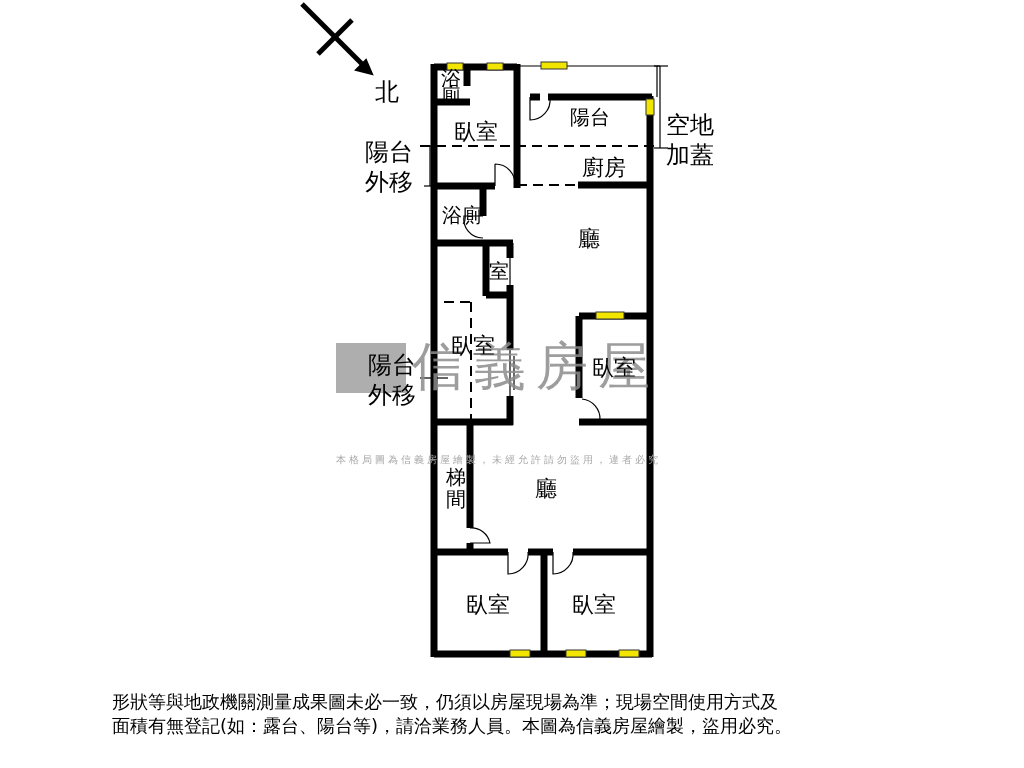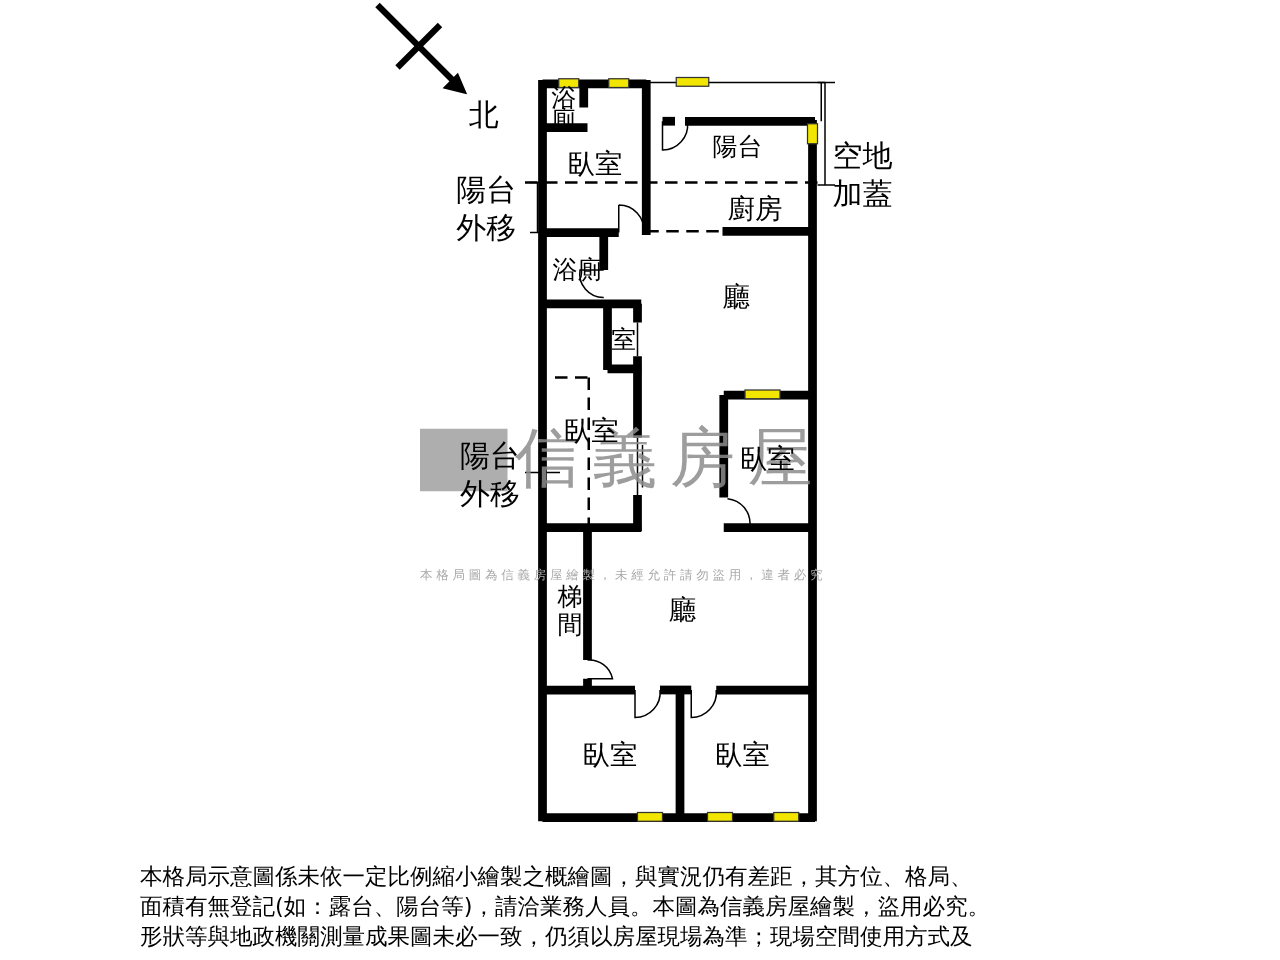--- a/index.html
+++ b/index.html
@@ -117,26 +117,25 @@
 
 <div class="lbl sm" style="left:441px;top:70px;width:18px;white-space:normal;line-height:17px;">浴廁</div>
 <div class="lbl med" style="left:454px;top:121px;">臥室</div>
 <div class="lbl med" style="left:582px;top:121px;margin-top:36px;">廚房</div>
 <div class="lbl sm" style="left:570px;top:71px;margin-top:36px;">陽台</div>
 <div class="lbl med" style="left:578px;top:228px;">廳</div>
 <div class="lbl sm" style="left:442px;top:205px;">浴廁</div>
 <div class="lbl sm" style="left:489px;top:261px;">室</div>
 <div class="lbl med" style="left:451px;top:335px;">臥室</div>
 <div class="lbl med" style="left:592px;top:357px;">臥室</div>
-<div class="lbl sm" style="left:446px;top:466px;width:18px;white-space:normal;line-height:22px;">梯間</div>
+<div class="lbl sm" style="left:446px;top:466px;width:18px;white-space:normal;line-height:22px;font-family:Liberation Serif, serif;">梯間</div>
 <div class="lbl med" style="left:535px;top:478px;">廳</div>
 <div class="lbl med" style="left:466px;top:594px;">臥室</div>
 <div class="lbl med" style="left:572px;top:594px;">臥室</div>
 
 <div class="lbl big" style="left:666px;top:78px;width:52px;white-space:normal;line-height:30px;margin-top:32px;">空地加蓋</div>
 <div class="lbl big" style="left:365px;top:137px;width:52px;white-space:normal;line-height:30px;">陽台外移</div>
 <div class="lbl big" style="left:368px;top:350px;width:52px;white-space:normal;line-height:30px;">陽台外移</div>
 
 <div class="note">
-  <div>本格局示意圖係未依一定比例縮小繪製之概繪圖，與實況仍有差距，其方位、格局、</div>
+  <div>形狀等與地政機關測量成果圖未必一致，仍須以房屋現場為準；現場空間使用方式及</div>
   <div>面積有無登記(如：露台、陽台等)，請洽業務人員。本圖為信義房屋繪製，盜用必究。</div>
-  <div>形狀等與地政機關測量成果圖未必一致，仍須以房屋現場為準；現場空間使用方式及</div>
 </div>
 
 </body></html>

